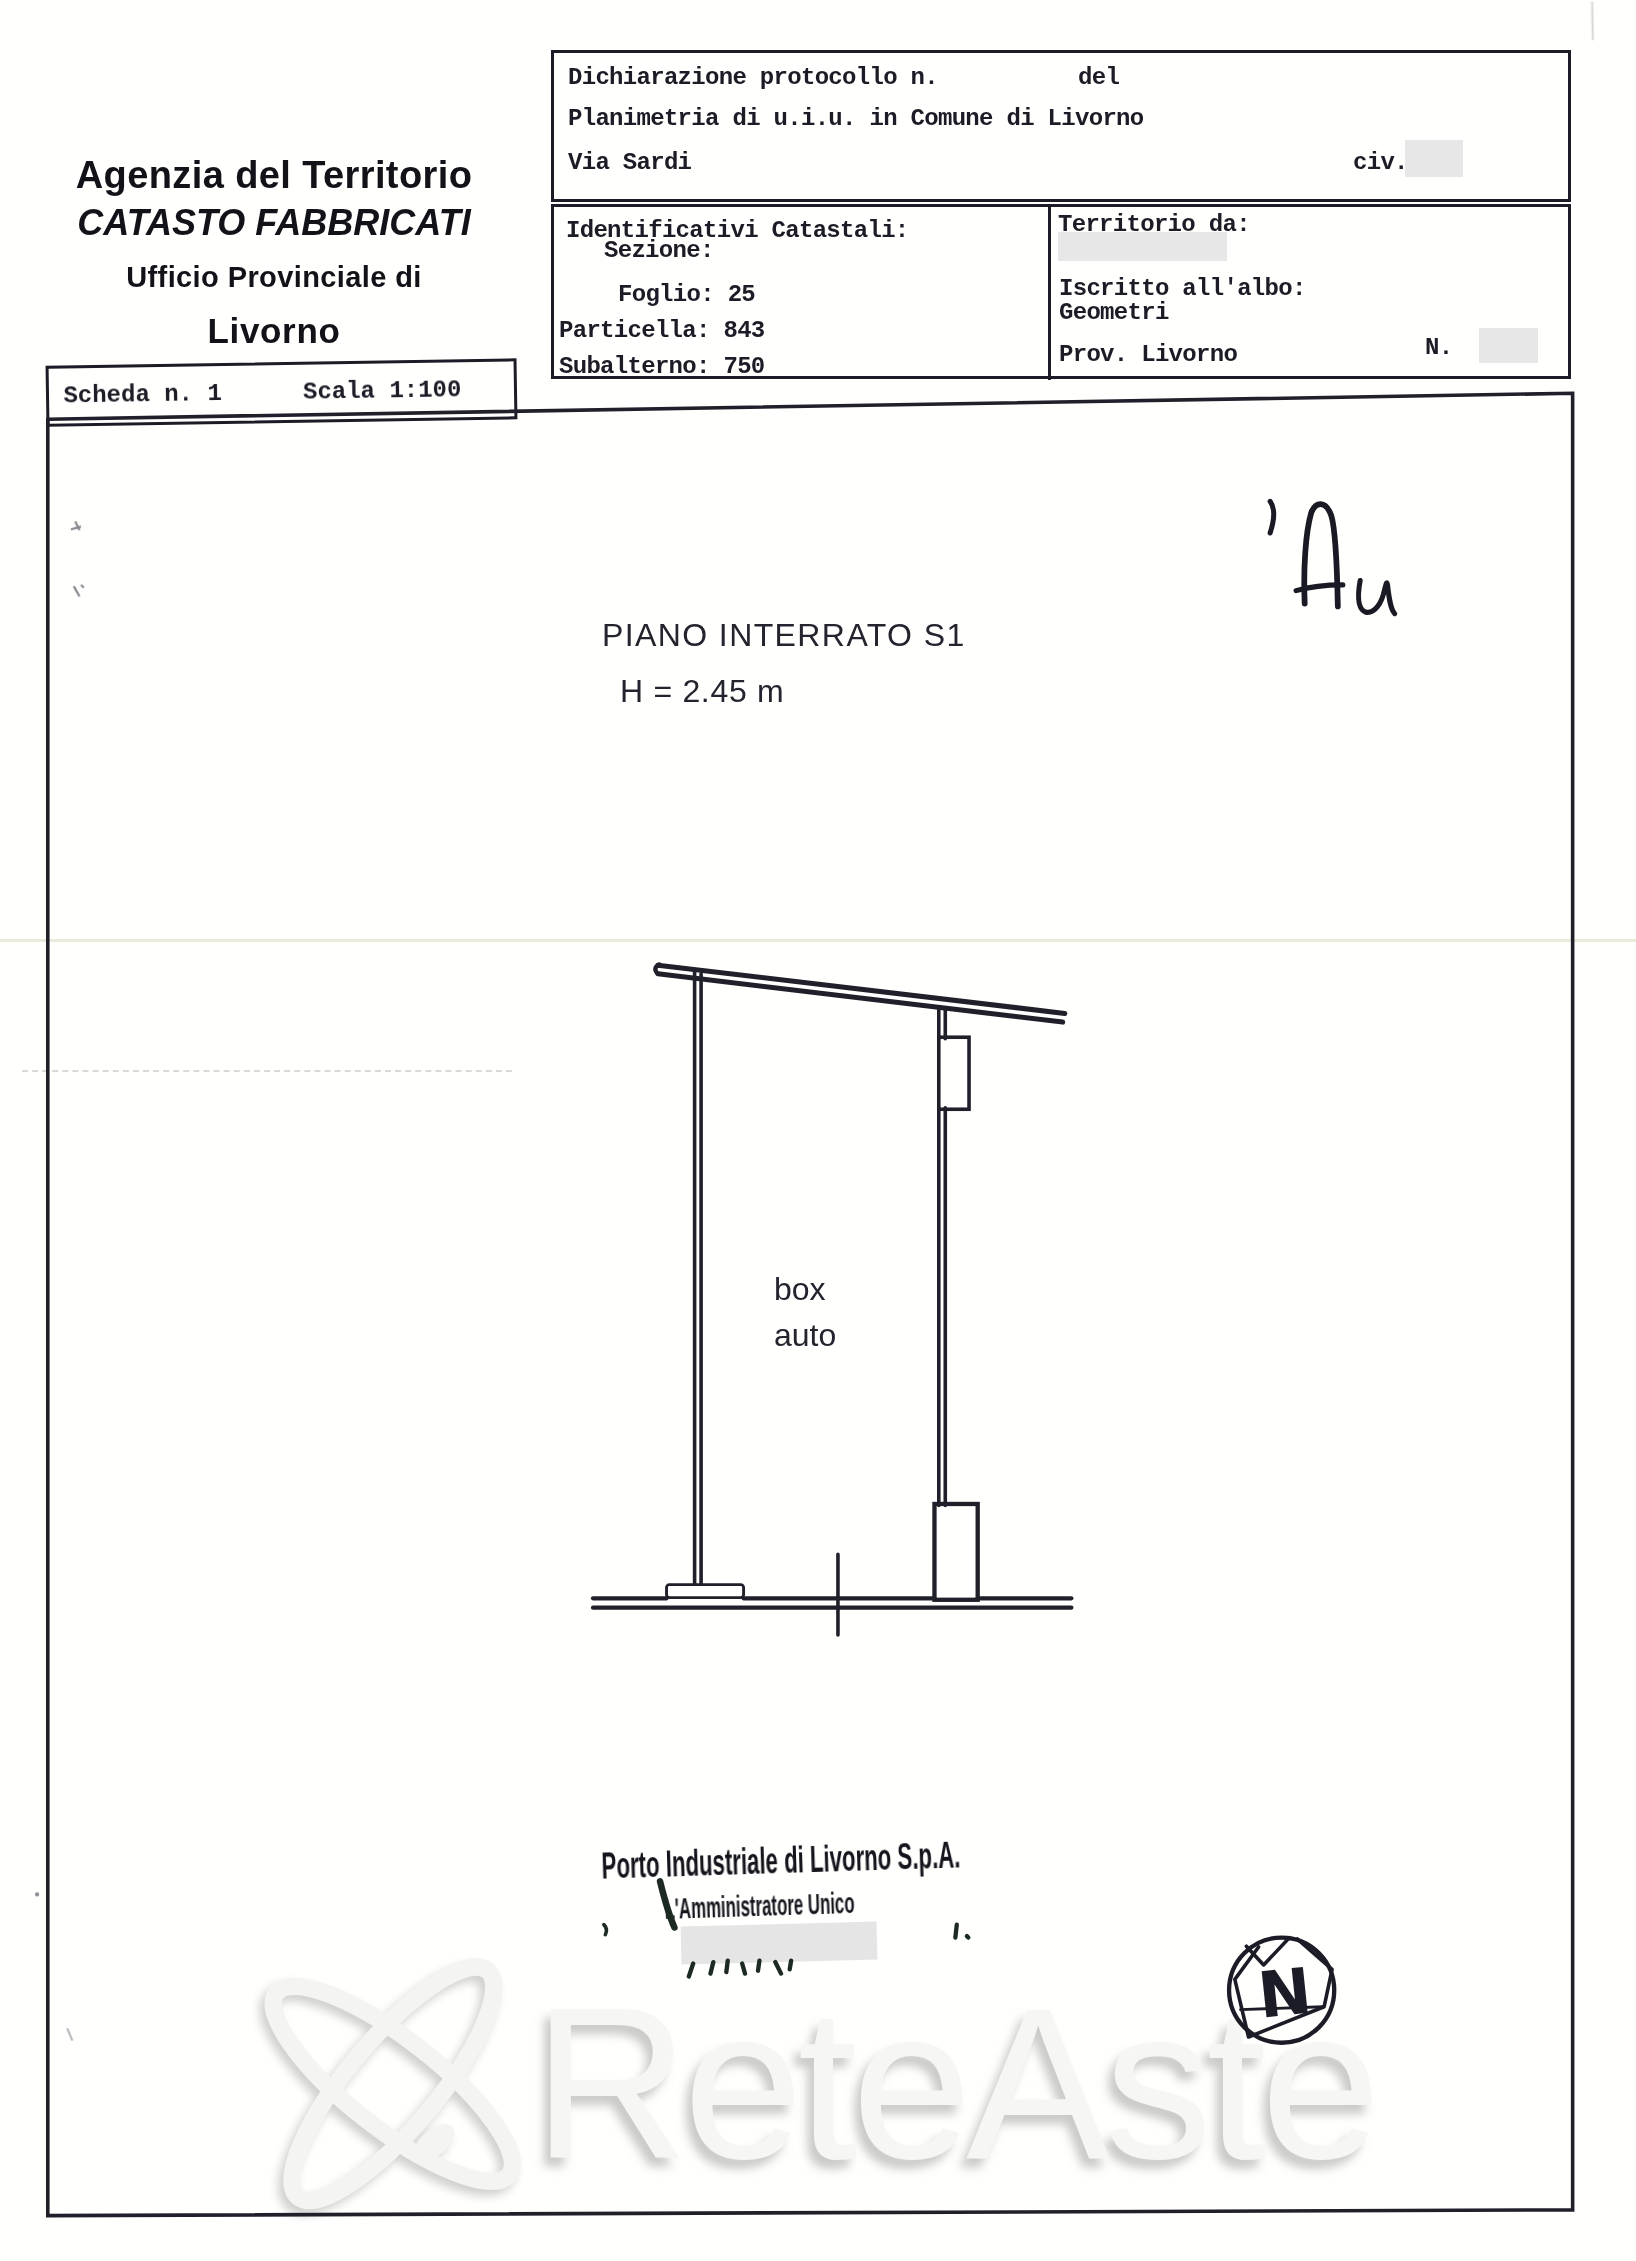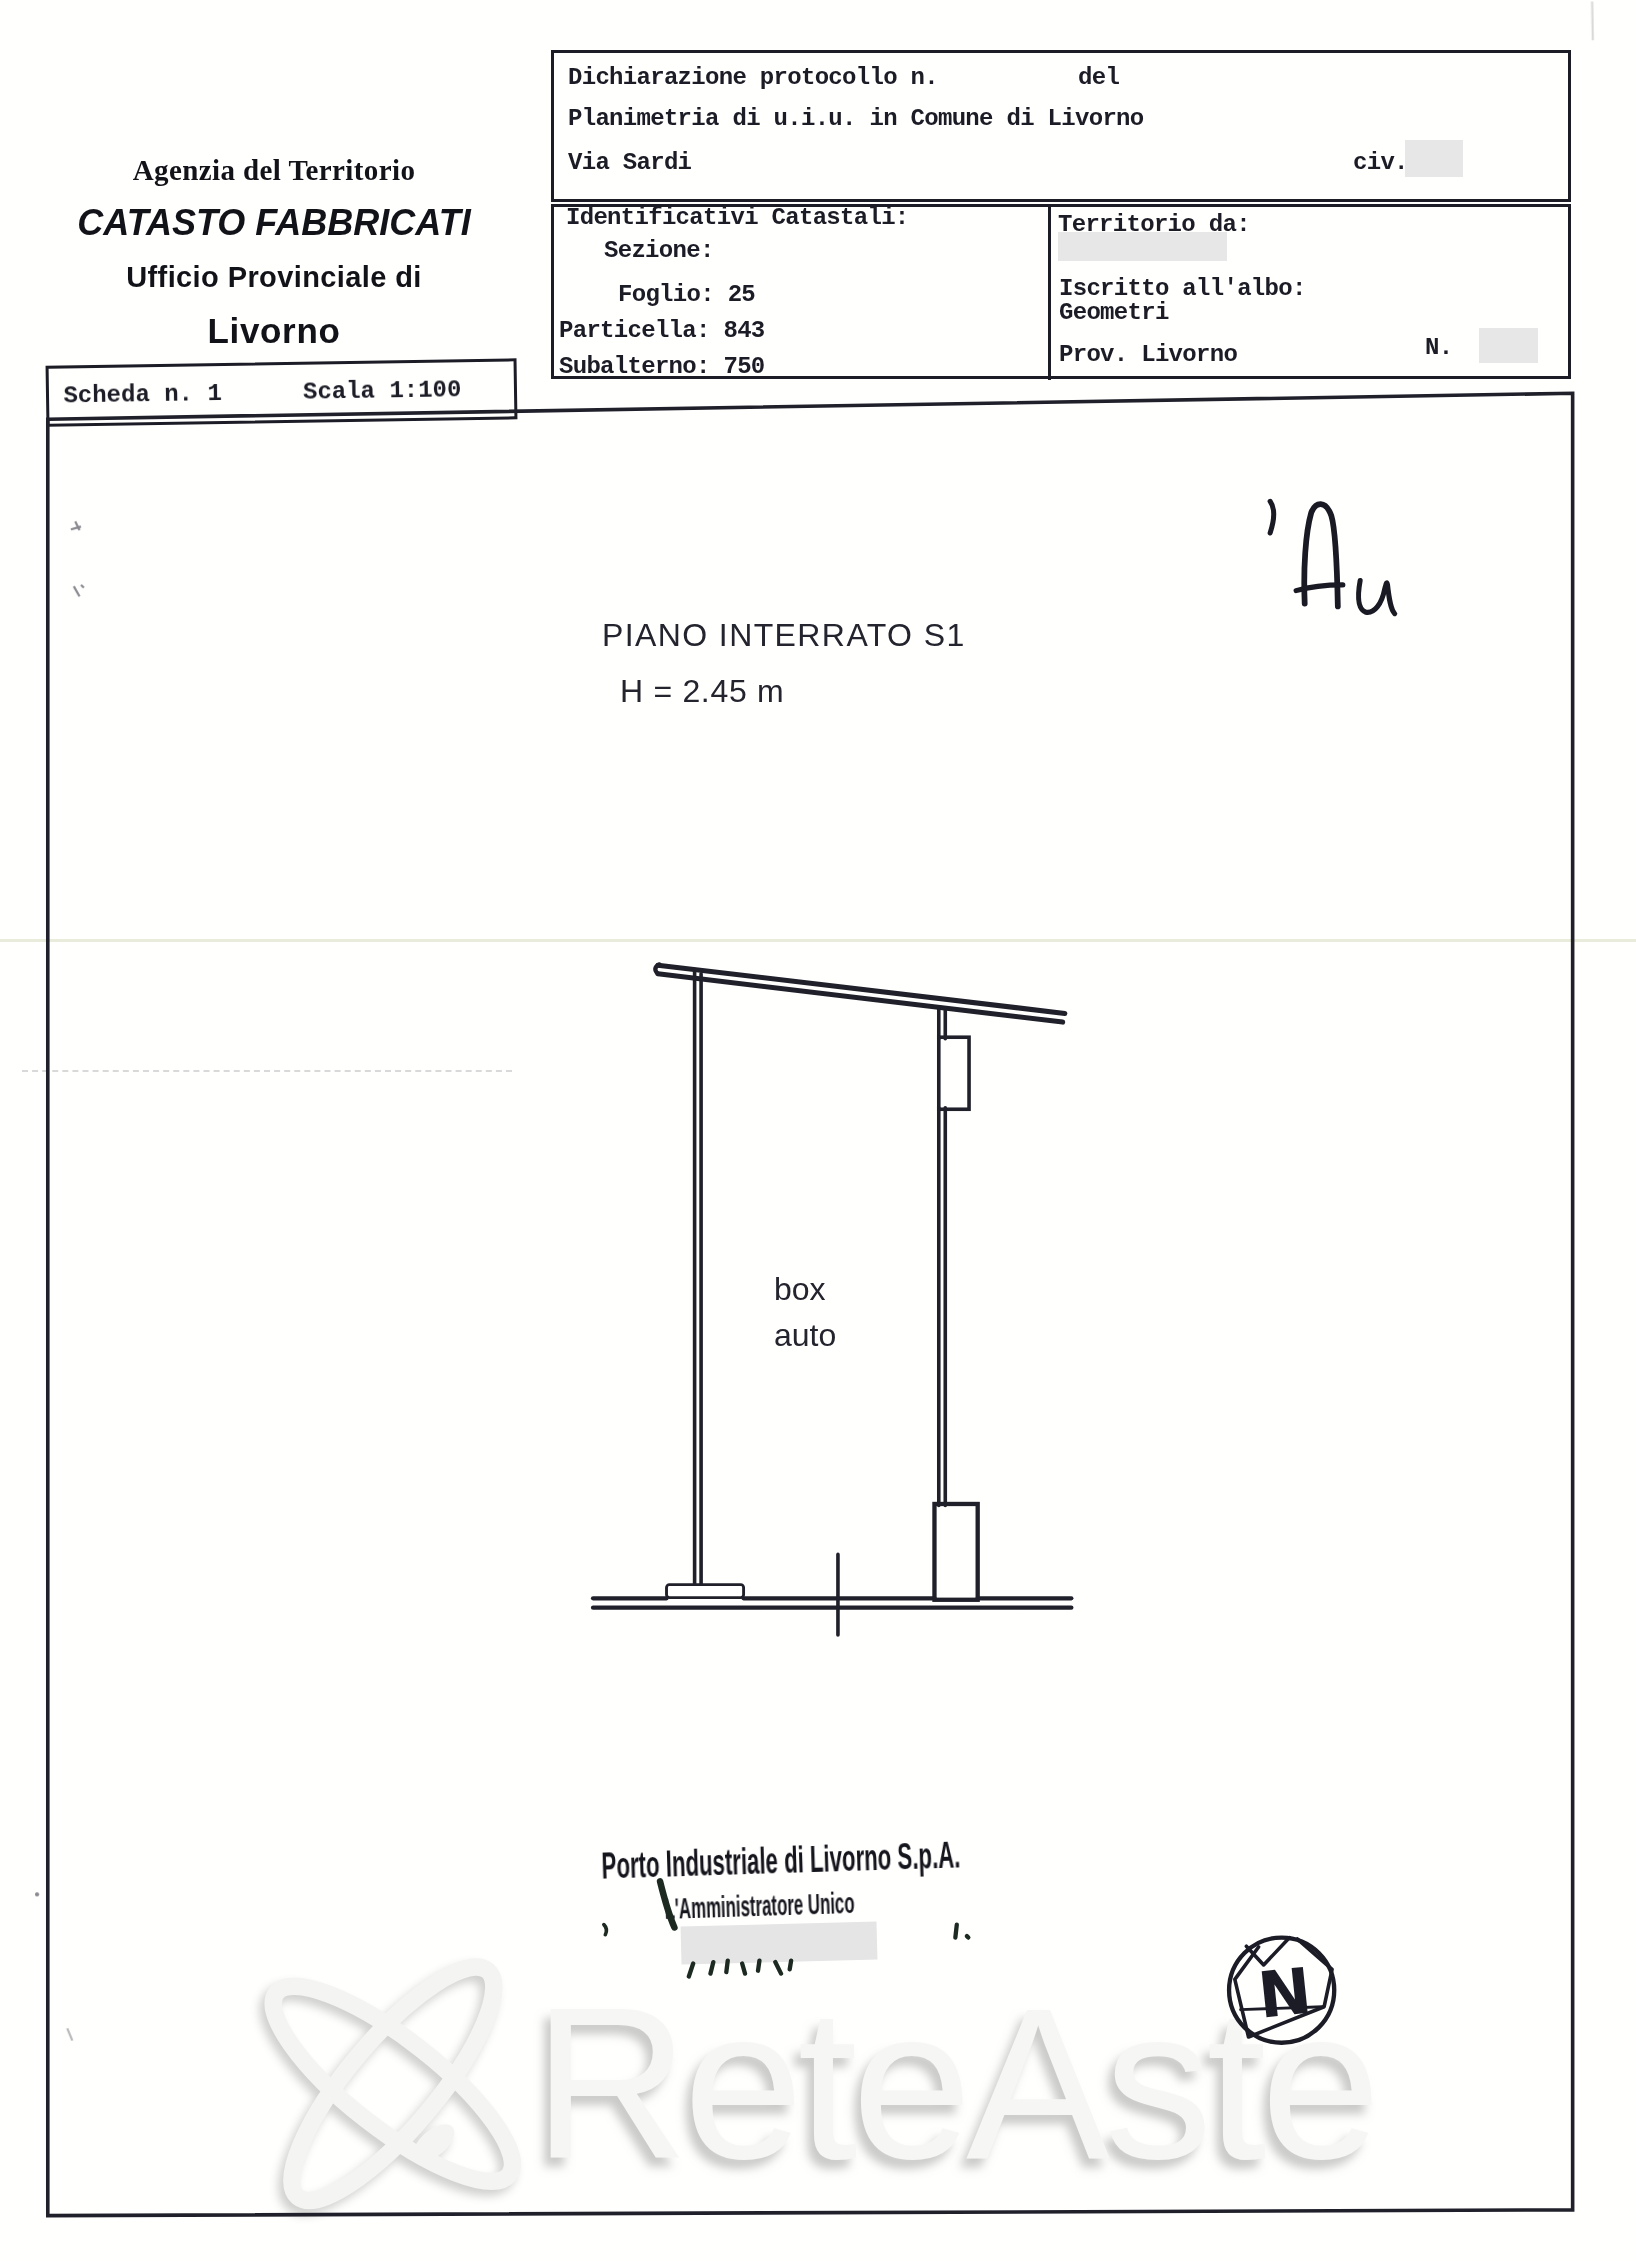--- a/index.html
+++ b/index.html
@@ -6,21 +6,21 @@
   .page{position:relative;width:1637px;height:2261px;background:#fffffe;overflow:hidden;
         font-family:"Liberation Sans",sans-serif;color:#1d1d28;}
   .abs{position:absolute;}
   
   .mono{position:absolute;font-family:"Liberation Mono","DejaVu Sans Mono",monospace;
         font-weight:700;font-size:24px;line-height:29px;color:#1c1c26;letter-spacing:-0.7px;
         white-space:nowrap;filter:blur(0.2px);}
   
   .agency{position:absolute;left:29px;top:0;width:490px;text-align:center;color:#121219;}
   .agency div{position:absolute;width:100%;white-space:nowrap;filter:blur(0.2px);}
-  .ag1{top:154px;font-size:29px;font-weight:700;letter-spacing:0.4px;font-family:Liberation Serif, serif;}
+  .ag1{top:154px;font-size:38px;font-weight:700;letter-spacing:0.4px;}
   .ag2{top:202px;font-size:36px;font-weight:700;font-style:italic;}
   .ag3{top:261px;font-size:29px;font-weight:700;letter-spacing:0.4px;}
   .ag4{top:311px;font-size:35px;font-weight:700;letter-spacing:0.7px;}
   
   .hbox{position:absolute;border:3.6px solid #1c1c26;background:transparent;}
   .redact{position:absolute;background:#e7e7e7;}
   
   .scheda{position:absolute;left:46px;top:362px;width:465px;height:55px;
           border:3.6px solid #1c1c26;transform:rotate(-0.9deg);transform-origin:center;}
   
@@ -73,21 +73,21 @@
   <div class="hbox" style="left:551px;top:50px;width:1014px;height:146px;"></div>
   <div class="mono" style="left:568px;top:63px;">Dichiarazione protocollo n.</div>
   <div class="mono" style="left:1078px;top:63px;">del</div>
   <div class="mono" style="left:568px;top:104px;">Planimetria di u.i.u. in Comune di Livorno</div>
   <div class="mono" style="left:568px;top:148px;">Via Sardi</div>
   <div class="mono" style="left:1353px;top:148px;">civ.</div>
   <div class="redact" style="left:1405px;top:140px;width:58px;height:37px;"></div>
 
   <div class="hbox" style="left:551px;top:204px;width:1014px;height:169px;"></div>
   <div class="abs" style="left:1048px;top:204px;width:2.9px;height:176px;background:#1c1c26;"></div>
-  <div class="mono" style="left:566px;top:203px;">Identificativi Catastali:</div>
+  <div class="mono" style="left:566px;top:216px;">Identificativi Catastali:</div>
   <div class="mono" style="left:604px;top:236px;">Sezione:</div>
   <div class="mono" style="left:618px;top:280px;"><span>Foglio:</span> <span>25</span></div>
   <div class="mono" style="left:559px;top:316px;"><span>Particella:</span> <span>843</span></div>
   <div class="mono" style="left:559px;top:352px;"><span>Subalterno:</span> <span>750</span></div>
   <div class="mono" style="left:1058px;top:210px;">Territorio da:</div>
   <div class="redact" style="left:1058px;top:232px;width:169px;height:29px;"></div>
   <div class="mono" style="left:1059px;top:274px;">Iscritto all'albo:</div>
   <div class="mono" style="left:1059px;top:298px;">Geometri</div>
   <div class="mono" style="left:1059px;top:340px;">Prov. Livorno</div>
   <div class="mono" style="left:1425px;top:333px;">N.</div>

